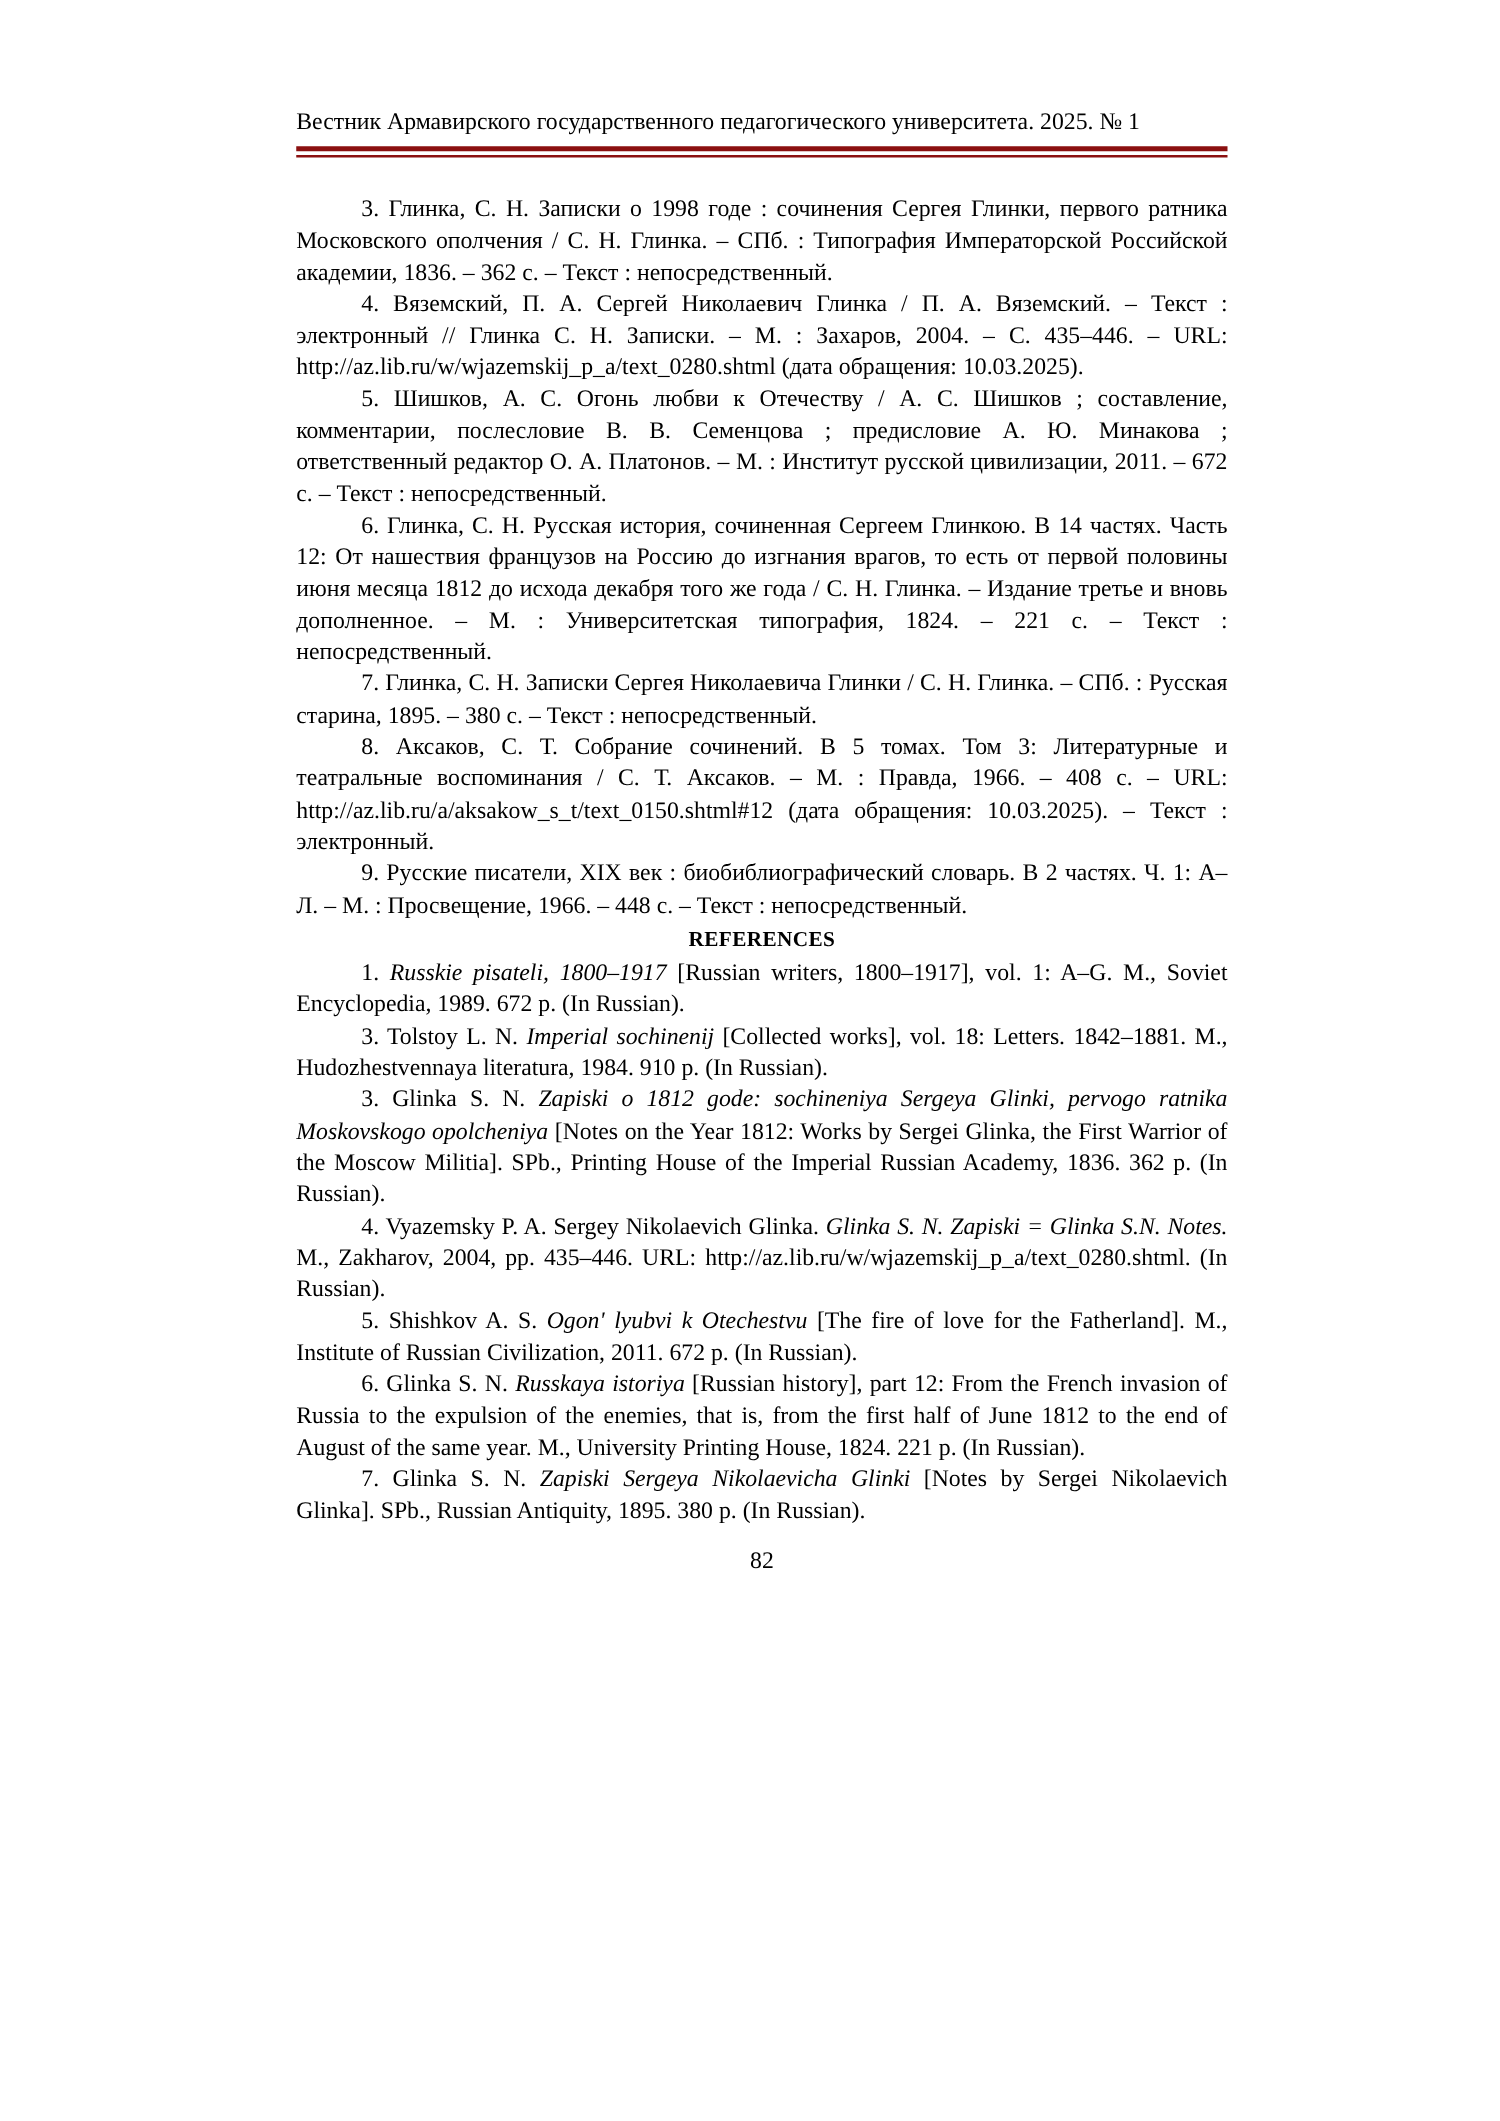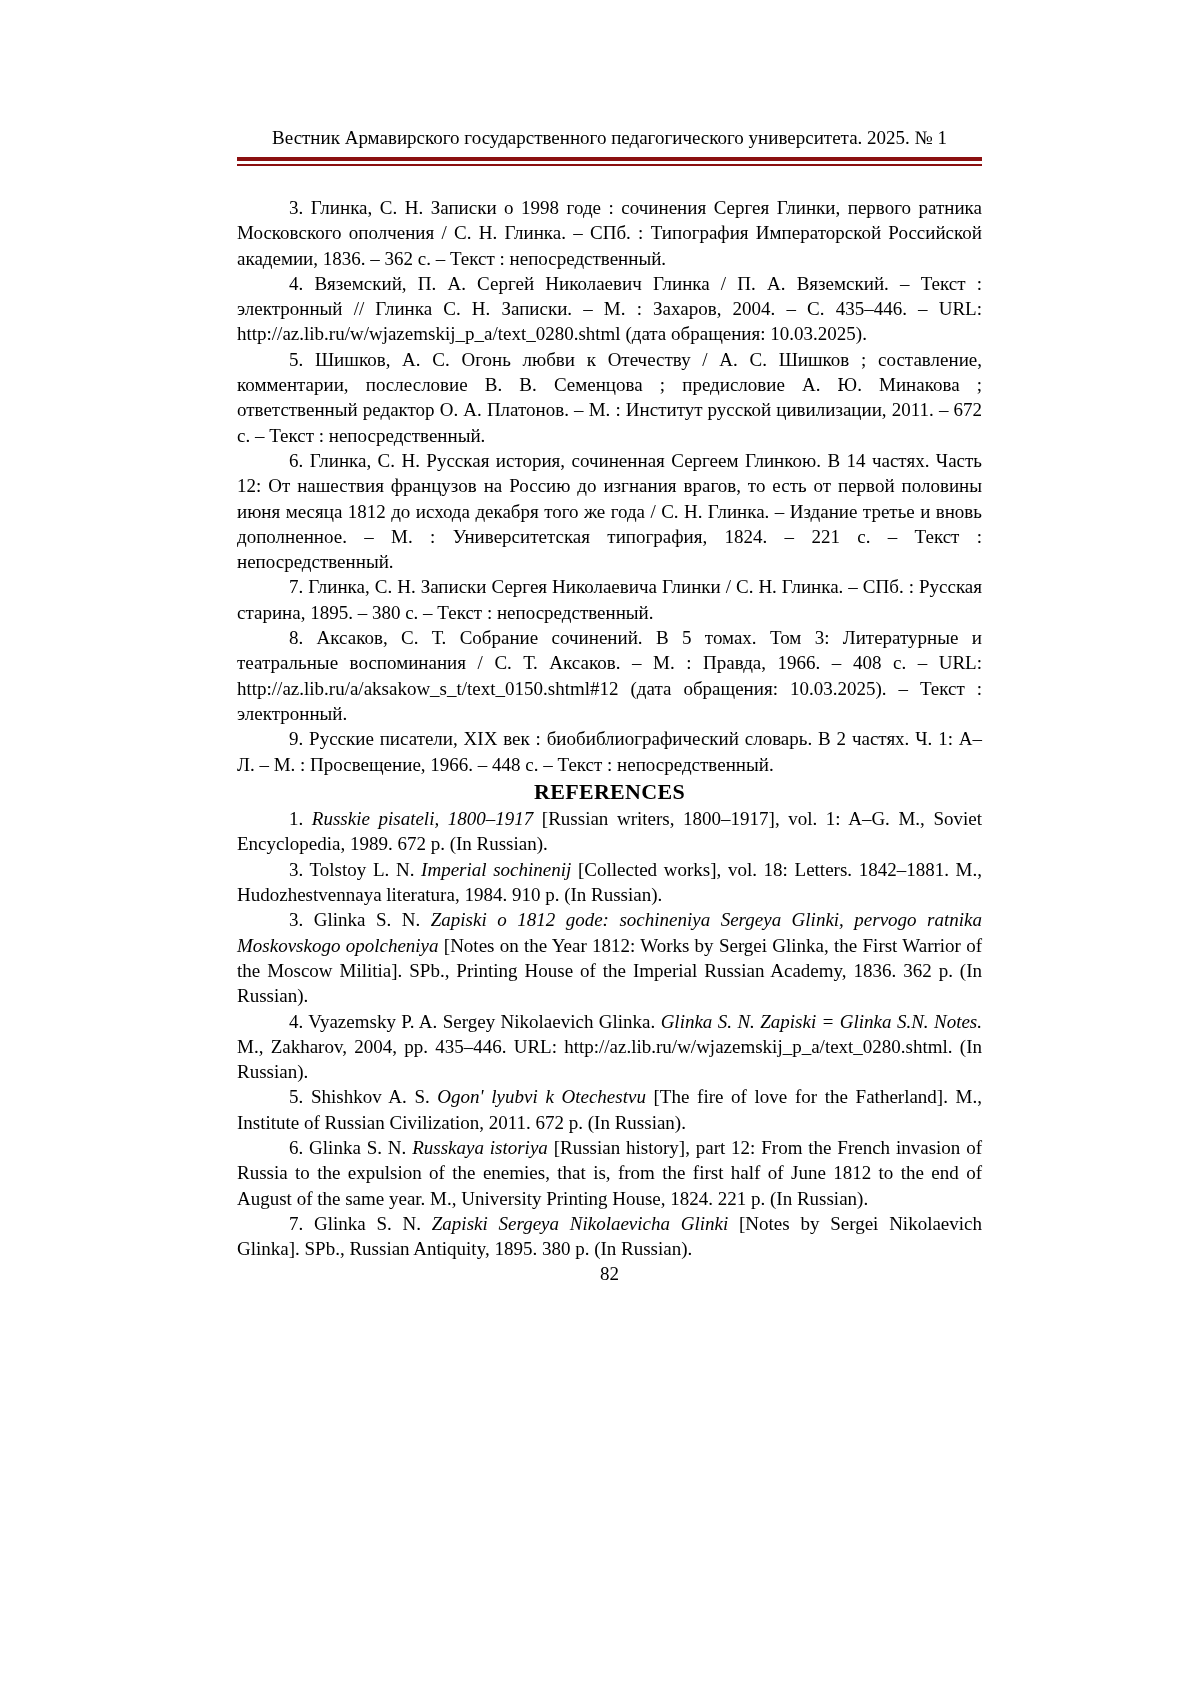--- a/index.html
+++ b/index.html
@@ -14,54 +14,53 @@
     background: var(--paper);
     overflow: hidden;
   }
 
   .header-wrap {
     padding-top: 86px;
     margin-left: 237px;
     margin-right: 218px;
   }
   .header-text {
-    text-align: center;
     font-size: 19px;
     line-height: 23px;
     color: var(--ink);
     white-space: nowrap;
-    margin-top: 40px;
   }
   .rule-thick { height: 4px; background: var(--accent); margin-top: 8px; }
   .rule-thin  { height: 2px; background: var(--accent); margin-top: 3px; }
 
   .content {
     margin: 29px 218px 0 237px;
     font-size: 19px;
     line-height: 25.3px;
     text-align: justify;
   }
   p.ref {
     margin: 0;
     text-indent: 52px;
   }
   p.ref .it { font-style: italic; }
 
   .refs-heading {
-    font-size: 22px;
+    font-size: 17px;
     font-weight: bold;
     text-align: center;
     line-height: 25.3px;
     margin: 2px 0 2px 0;
     letter-spacing: 0.3px;
   }
 
   .page-number {
     text-align: center;
     font-size: 19px;
+    margin-top: 15px;
   }
 </style>
 </head>
 <body>
 
 <div class="page">
 
   <div class="header-wrap">
     <div class="header-text">Вестник Армавирского государственного педагогического университета. 2025. № 1</div>
     <div class="rule-thick"></div>

